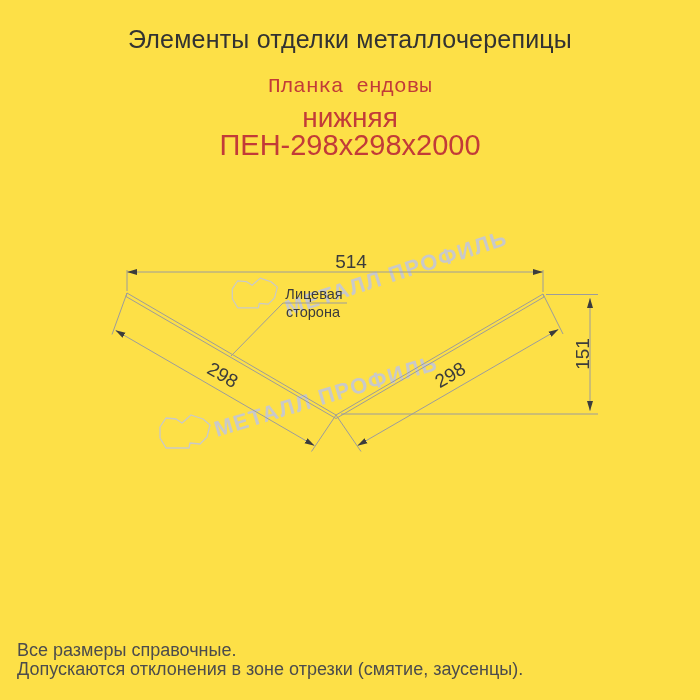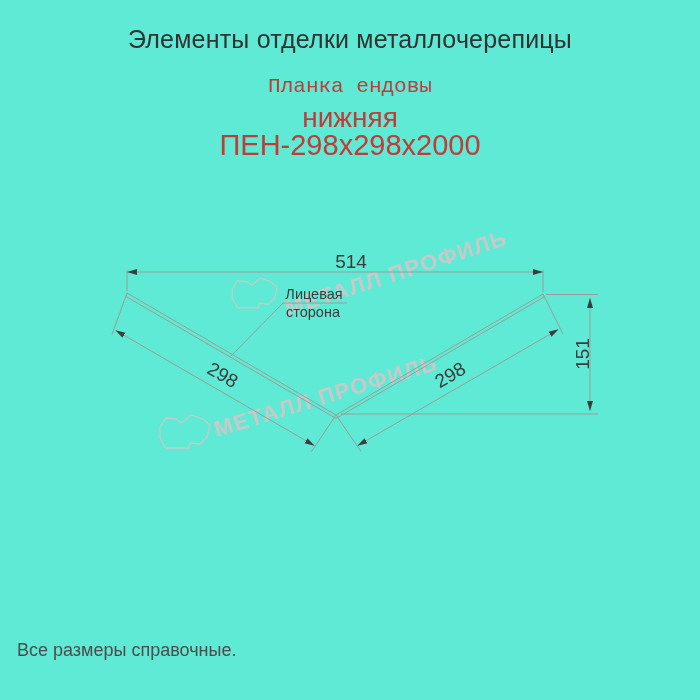--- a/index.html
+++ b/index.html
@@ -1,16 +1,16 @@
 <!DOCTYPE html>
 <html><head>
 <meta charset="utf-8">
 <style>
   html,body{margin:0;padding:0;background:#ffffff;}
-  #page{position:relative;width:700px;height:700px;background:#5eead4;overflow:hidden;
+  #page{position:relative;width:700px;height:700px;background:#fde047;overflow:hidden;
         font-family:"Liberation Sans", sans-serif;}
   .abs{position:absolute;}
   .centered{left:0;width:700px;text-align:center;}
   #title{top:25px;font-size:25px;color:#323232;letter-spacing:0.2px;}
   #subtitle1{top:75px;font-size:21px;color:#c23b38;font-family:Liberation Mono, monospace;}
   #subtitle2{top:102px;font-size:28px;color:#c23b38;text-align:center;}
   #prodcode{top:129px;font-size:29px;color:#c23b38;}
   #notes{left:17px;top:641px;font-size:18px;line-height:19px;color:#4c4c4c;}
   svg{position:absolute;left:0;top:0;}
   svg text{font-family:"Liberation Sans", sans-serif;}
@@ -78,15 +78,16 @@
 
     <g>
       <text x="314" y="299" text-anchor="middle" font-size="14.5" fill="#3c3c3c">Лицевая</text>
       <text x="313" y="316.5" text-anchor="middle" font-size="14.5" fill="#3c3c3c">сторона</text>
       <path class="dimline" d="M347,303 L283,303 L231,356"></path>
     </g>
   </svg>
 
   <div id="notes" class="abs">
     <div>Все размеры справочные.</div>
+    <div>Допускаются отклонения в зоне отрезки (смятие, заусенцы).</div>
   </div>
 
 </div>
 
 </body></html>

